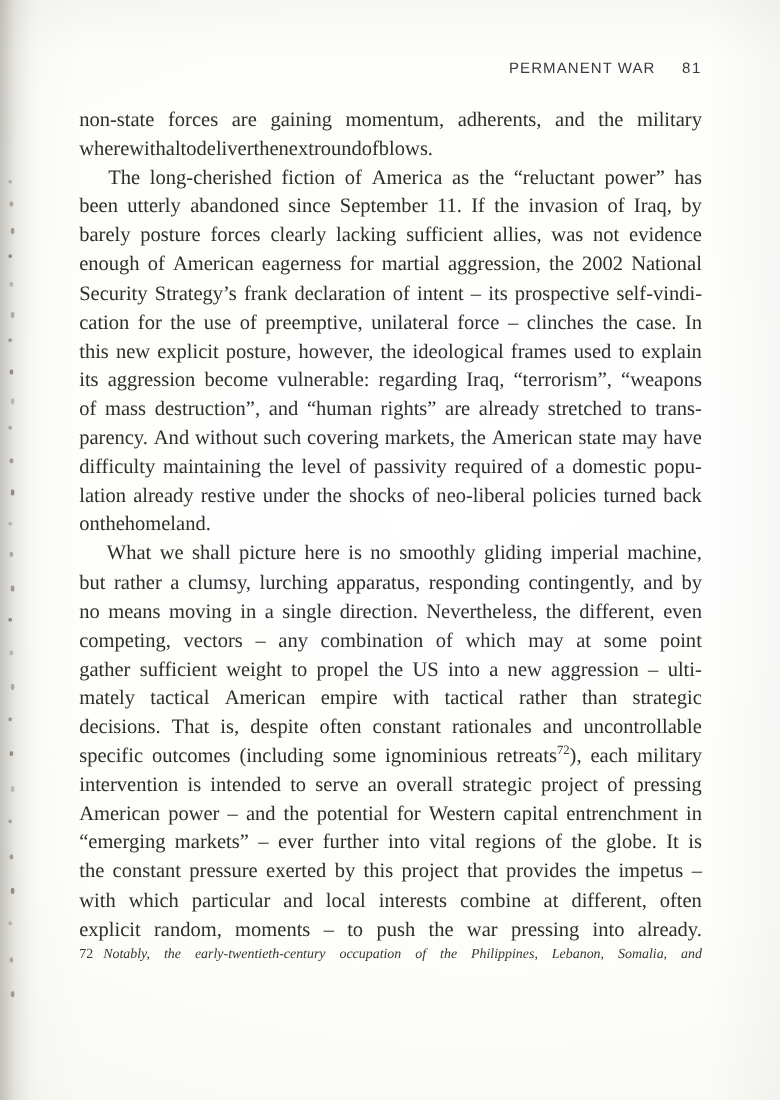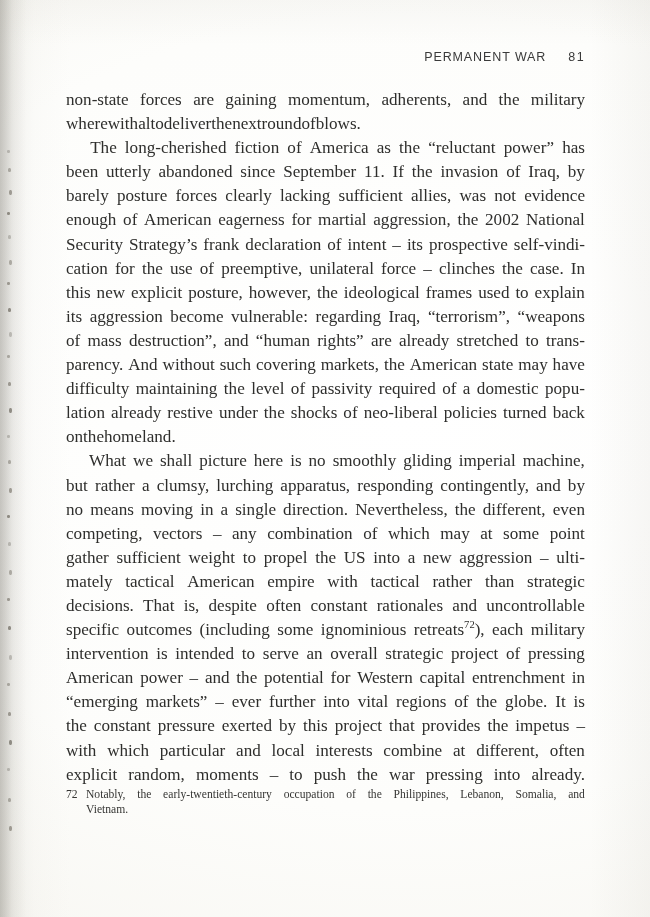--- a/index.html
+++ b/index.html
@@ -98,21 +98,21 @@
     left: 66px;
     top: 787px;
     width: 519px;
     font-size: 11.6px;
     line-height: 15.4px;
     color: #353533;
   }
   .footnote .fn-line { display: flex; white-space: pre; }
   .footnote .fn-num { display: inline-block; width: 20px; flex: none; }
   .footnote .fn-indent { display: inline-block; width: 20px; flex: none; }
-  .footnote .fn-body { display: flex; justify-content: space-between; flex: 1; }
+  .footnote .fn-body { display: flex; justify-content: space-between; flex: 1; font-style: italic; }
 </style>
 </head>
 <body>
 
 <div class="page">
 
   <div class="paper-tone"></div>
   <div class="gutter-shadow"></div>
   <div class="spine-specks">
       <i style="top: 0px; left: 0px; height: 3px; opacity: 0.35;"></i>
@@ -182,16 +182,15 @@
         <div class="line justify"><span class="w">American</span><span class="w">power</span><span class="w">–</span><span class="w">and</span><span class="w">the</span><span class="w">potential</span><span class="w">for</span><span class="w">Western</span><span class="w">capital</span><span class="w">entrenchment</span><span class="w">in</span></div>
         <div class="line justify"><span class="w">“emerging</span><span class="w">markets”</span><span class="w">–</span><span class="w">ever</span><span class="w">further</span><span class="w">into</span><span class="w">vital</span><span class="w">regions</span><span class="w">of</span><span class="w">the</span><span class="w">globe.</span><span class="w">It</span><span class="w">is</span></div>
         <div class="line justify"><span class="w">the</span><span class="w">constant</span><span class="w">pressure</span><span class="w">exerted</span><span class="w">by</span><span class="w">this</span><span class="w">project</span><span class="w">that</span><span class="w">provides</span><span class="w">the</span><span class="w">impetus</span><span class="w">–</span></div>
         <div class="line justify"><span class="w">with</span><span class="w">which</span><span class="w">particular</span><span class="w">and</span><span class="w">local</span><span class="w">interests</span><span class="w">combine</span><span class="w">at</span><span class="w">different,</span><span class="w">often</span></div>
         <div class="line justify"><span class="w">explicit</span><span class="w">random,</span><span class="w">moments</span><span class="w">–</span><span class="w">to</span><span class="w">push</span><span class="w">the</span><span class="w">war</span><span class="w">pressing</span><span class="w">into</span><span class="w">already.</span></div>
       </div>
     </div>
 
   <div class="footnote" id="footnote-root">
       <div class="fn-line"><span class="fn-num">72</span><span class="fn-body"><span class="w">Notably,</span><span class="w">the</span><span class="w">early-twentieth-century</span><span class="w">occupation</span><span class="w">of</span><span class="w">the</span><span class="w">Philippines,</span><span class="w">Lebanon,</span><span class="w">Somalia,</span><span class="w">and</span></span></div>
-      <div class="fn-line"><span class="fn-indent"></span><span class="fn-body" style="justify-content: flex-start;"><span class="w">Vietnam.</span></span></div>
     </div>
 
 </div>
 
 </body></html>

